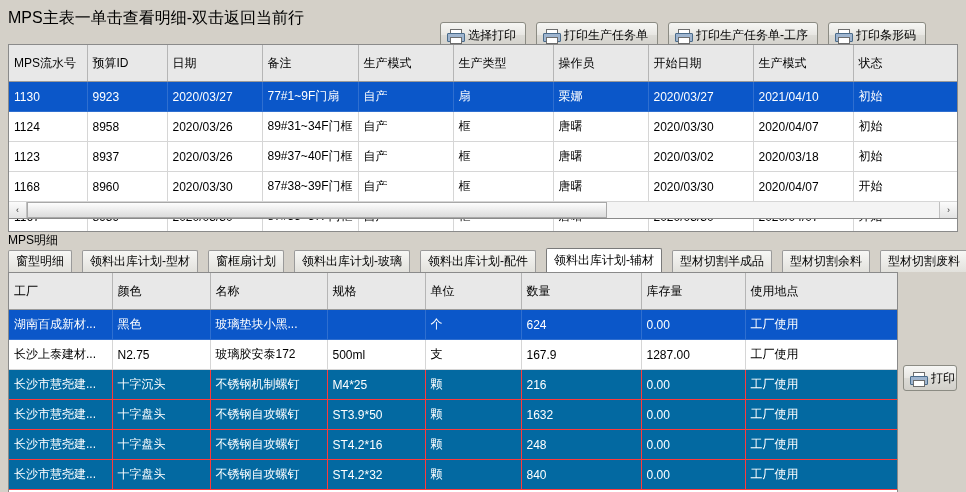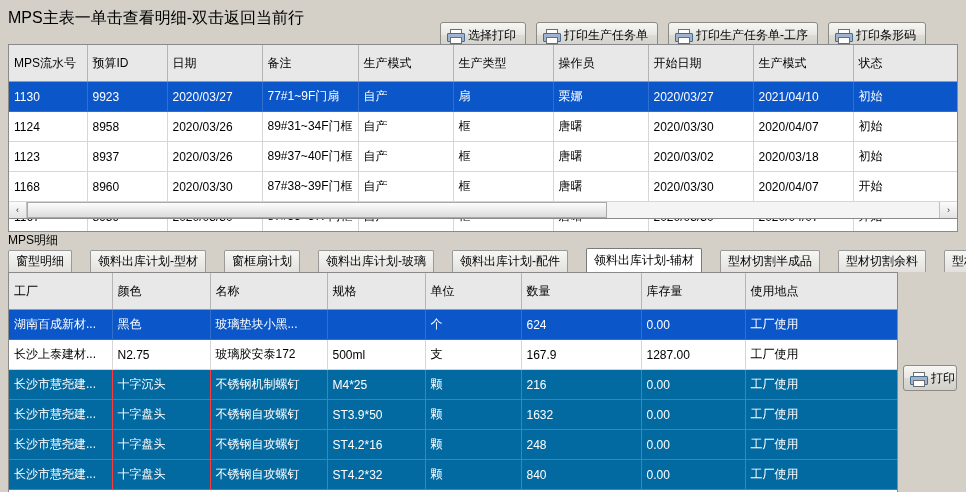--- a/index.html
+++ b/index.html
@@ -175,21 +175,21 @@
   }
 
   .tabstrip {
     position: absolute;
     left: 8px;
     top: 250px;
     width: 950px;
     height: 22px;
     display: flex;
     align-items: flex-end;
-    gap: 16px;
+    gap: 8px;
   }
   .tab {
     height: 21px;
     line-height: 21px;
     padding: 0 7px;
     border: 1px solid #9a9a9a;
     border-bottom: none;
     background: linear-gradient(to bottom,#f7f7f5,#e2e1dc);
     font-size: 12px;
     color: #000;

